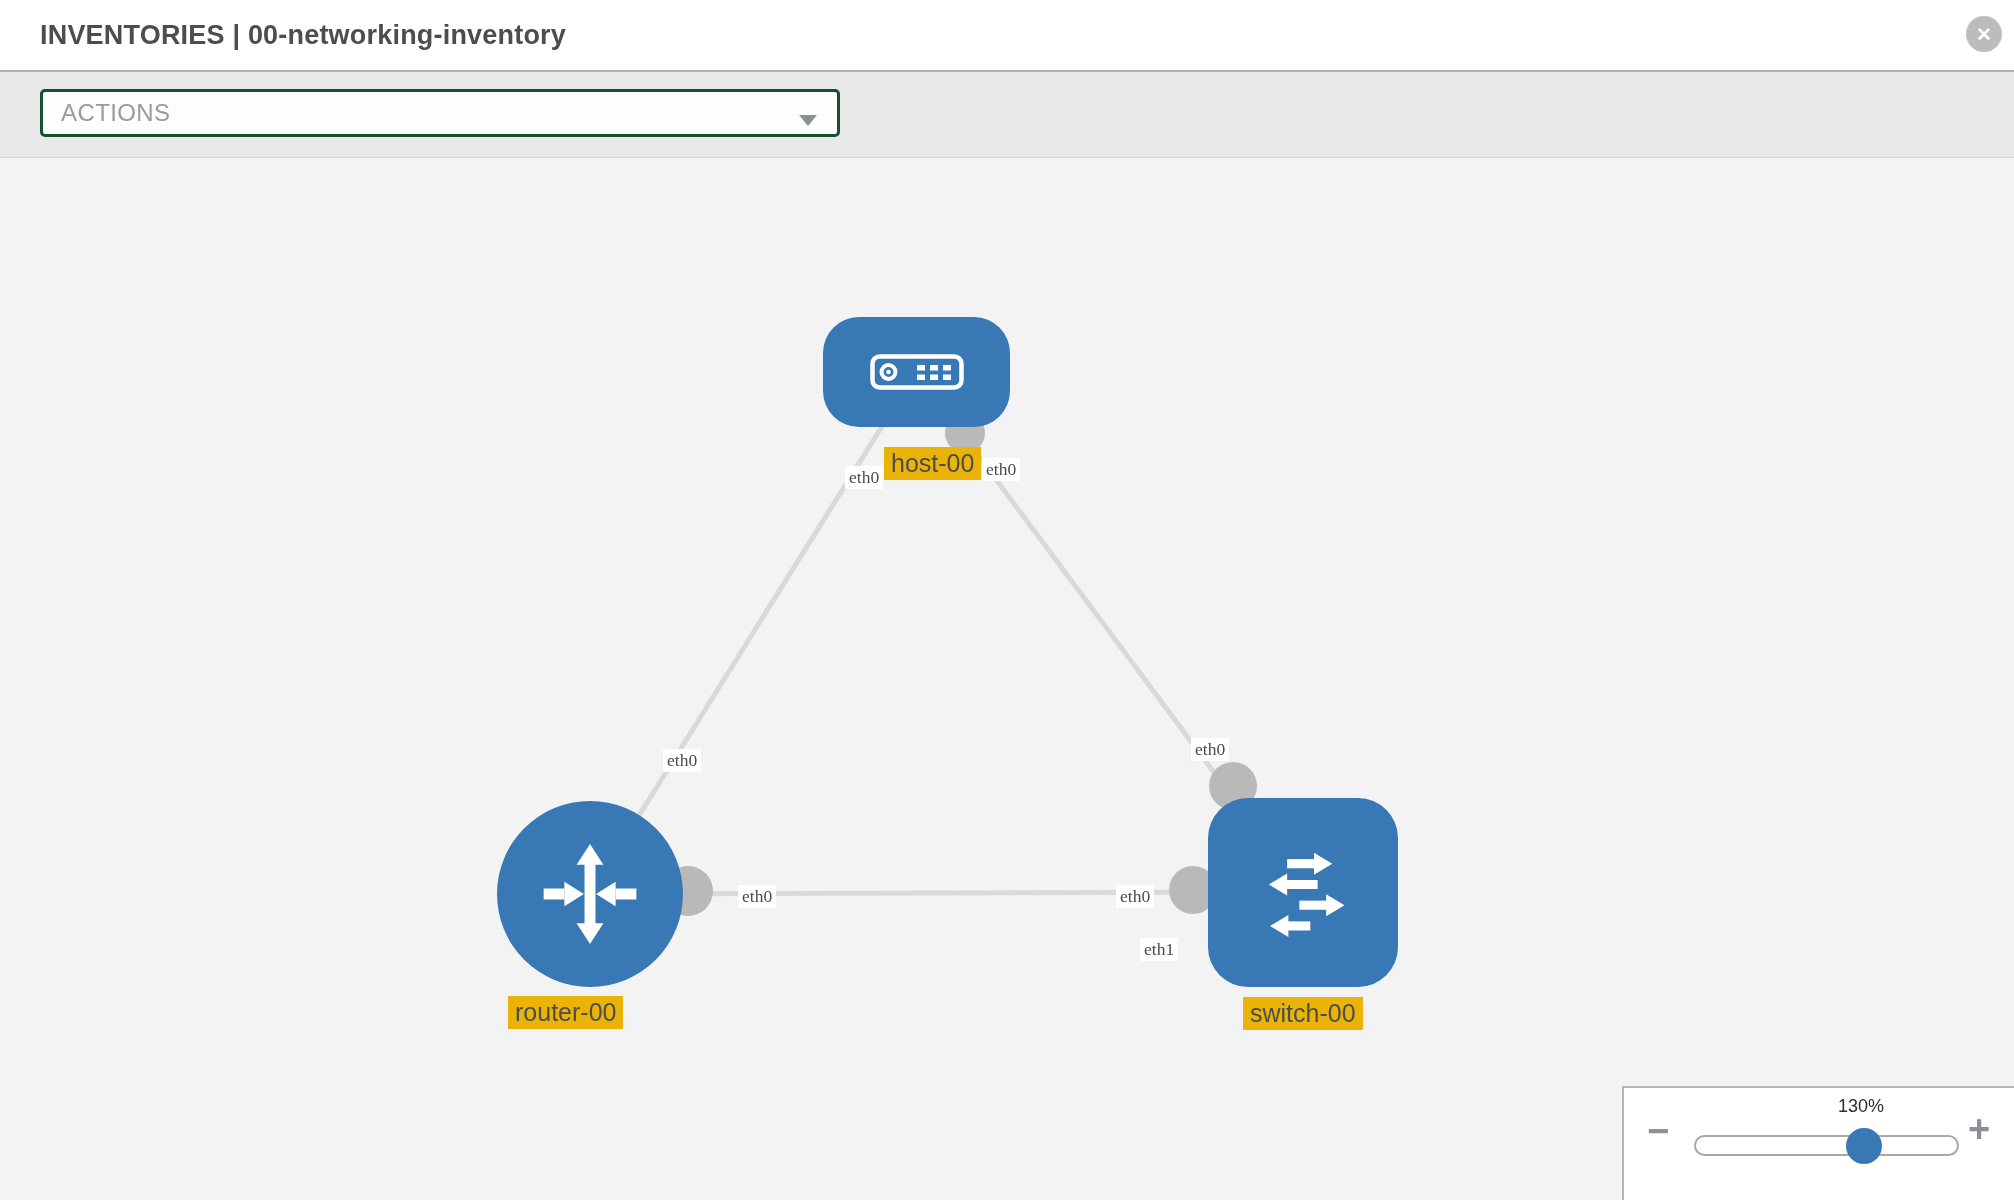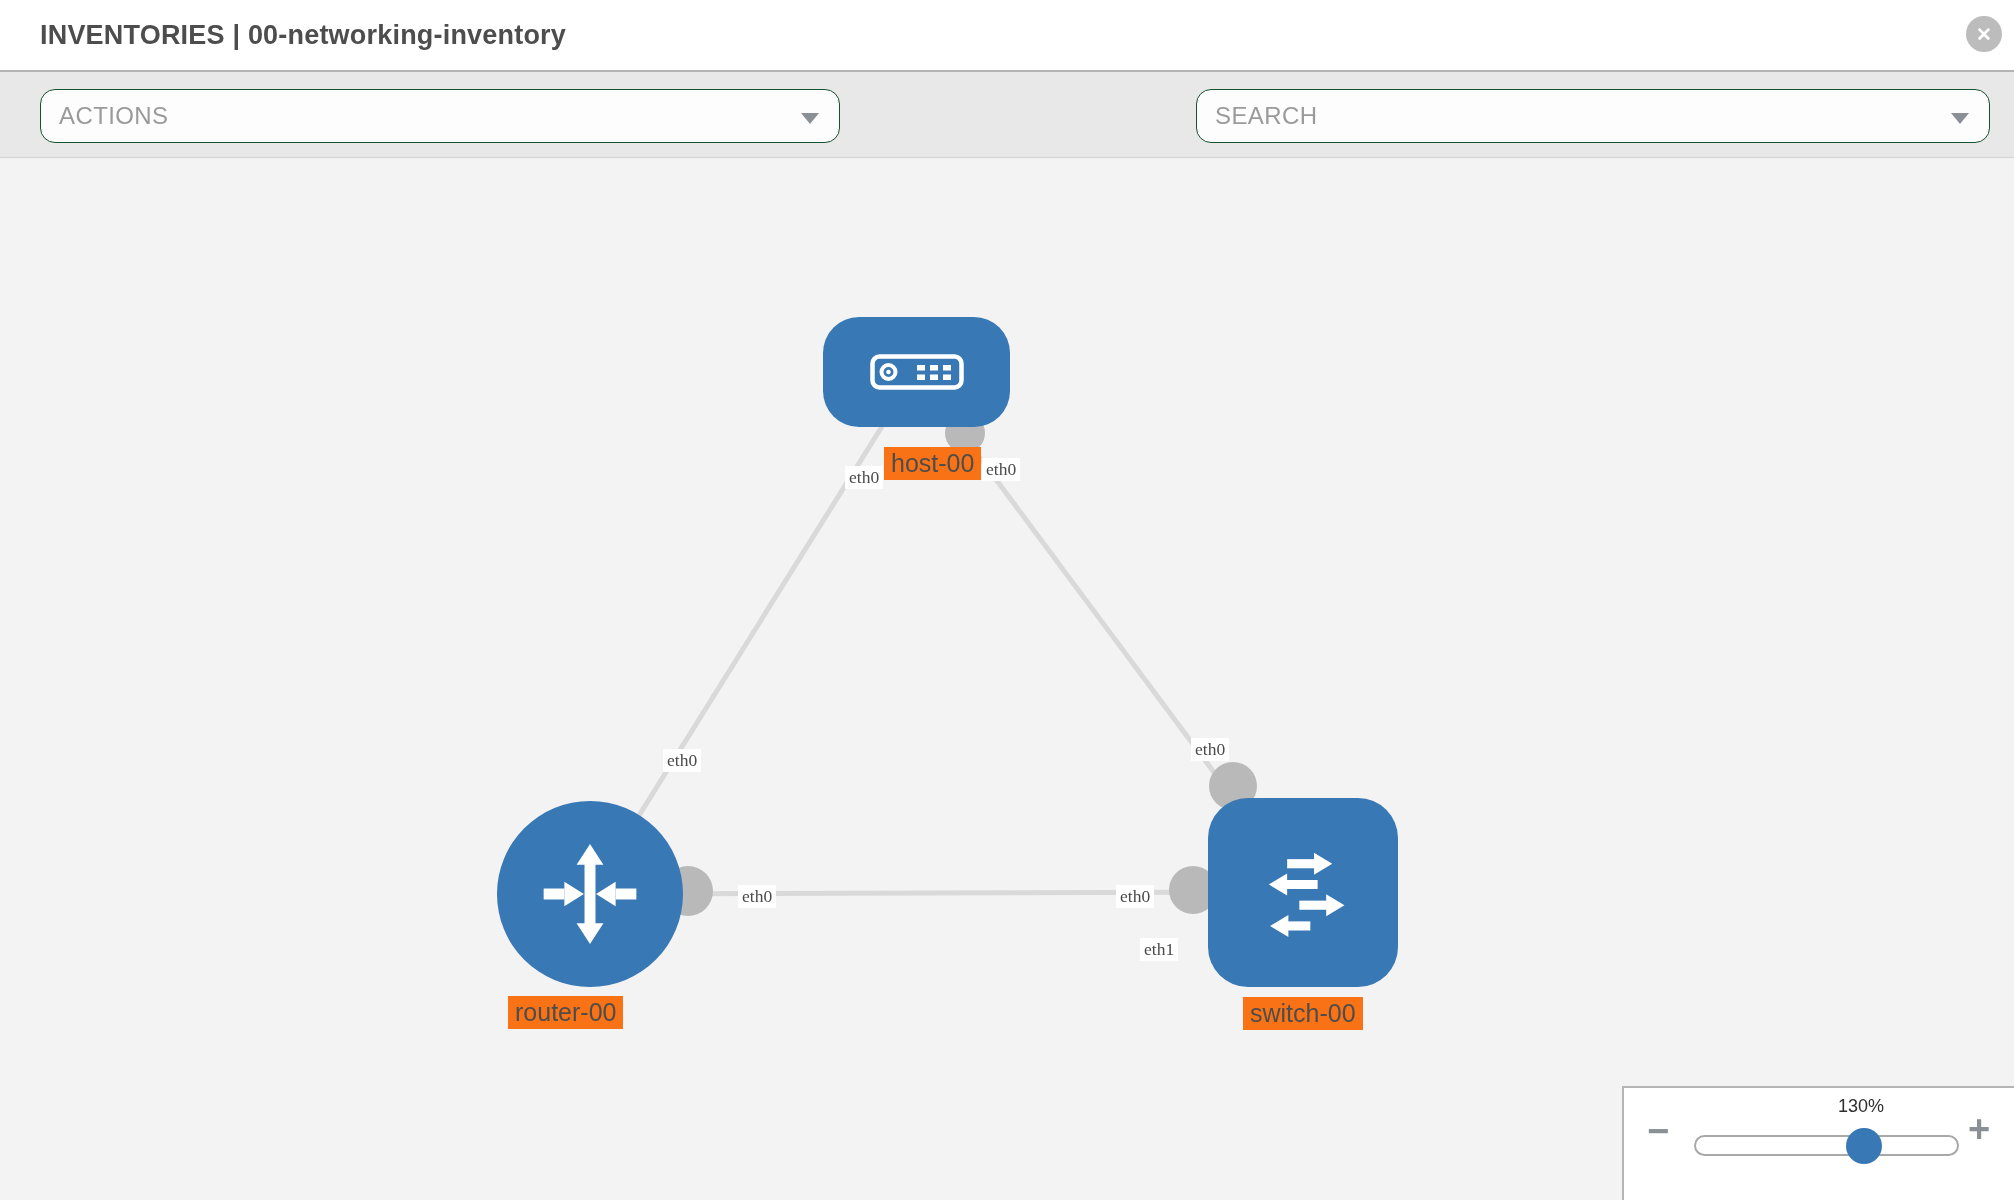--- a/index.html
+++ b/index.html
@@ -12,22 +12,22 @@
   .page-title { position:absolute; left:40px; top:0; height:53px; line-height:70px;
                 font-size:27px; font-weight:bold; color:#4d4d4d; letter-spacing:.2px; }
   .close-btn { position:absolute; left:1966px; top:16px; width:36px; height:36px;
                border-radius:50%; background:#bcbcbc; cursor:pointer;
                display:flex; align-items:center; justify-content:center; }
   .close-btn span { color:#ffffff; font-size:19px; font-weight:bold; line-height:1; }
 
   
   .toolbar { position:absolute; left:0; top:72px; width:2014px; height:86px;
              background:#e8e8e8; border-bottom:1px solid #d2d2d2; }
-  .dropdown { position:absolute; top:17px; height:54px; background:#fdfdfd;
-              border:1px solid #14532d; border-radius:15px; cursor:pointer;
+  .dropdown { position:absolute; top:17px; height:48px; background:#fdfdfd;
+              border:3px solid #14532d; border-radius:5px; cursor:pointer;
               display:flex; align-items:center; }
   .dropdown .ph { font-size:24px; color:#9a9a9a; margin-left:18px; letter-spacing:.4px; }
   .caret { position:absolute; right:20px; top:23px; width:0; height:0;
            border-left:9px solid transparent; border-right:9px solid transparent;
            border-top:11px solid #8a9096; }
   .dd-actions { left:40px; width:800px; }
   .dd-search  { left:1196px; width:794px; }
   .tool-ico { position:absolute; top:97px; width:40px; height:40px; cursor:pointer;
               display:flex; align-items:center; justify-content:center; }
   .tool-ico.wrench { left:1065px; }
@@ -36,21 +36,21 @@
   
   .canvas { position:absolute; left:0; top:158px; width:2014px; height:1042px; background:#f3f3f3; }
   svg.overlay { position:absolute; left:0; top:0; width:2014px; height:1200px; pointer-events:none; }
 
   .node { position:absolute; background:#3878b5; display:flex; align-items:center;
           justify-content:center; cursor:pointer; }
   .node-host   { left:823px; top:317px; width:187px; height:110px; border-radius:36px; }
   .node-router { left:497px; top:801px; width:186px; height:186px; border-radius:50%; }
   .node-switch { left:1208px; top:798px; width:190px; height:189px; border-radius:40px; }
 
-  .node-label { position:absolute; background:#f97316; color:#4d4d4d; font-size:25px;
+  .node-label { position:absolute; background:#eab308; color:#4d4d4d; font-size:25px;
                 padding:2px 7px; white-space:nowrap; }
   .lbl-host   { left:884px;  top:447px; }
   .lbl-router { left:508px;  top:996px; }
   .lbl-switch { left:1243px; top:997px; }
 
   .if-label { position:absolute; background:#ffffff; color:#4a4a4a; font-size:17.5px;
               padding:1px 4px; white-space:nowrap;font-family:Liberation Serif, serif; }
   .if-1a { left:845px;  top:466px; }
   .if-1b { left:663px;  top:749px; }
   .if-2a { left:982px;  top:458px; }
@@ -104,24 +104,20 @@
     <svg viewBox="0 0 24 24" width="36" height="36">
       <g transform="rotate(-45 12 12)">
         <circle cx="12" cy="5.8" r="4.1" fill="none" stroke="#8a9096" stroke-width="3"></circle>
         <rect x="10.6" y="9.4" width="2.9" height="12.6" rx="1.2" fill="#8a9096"></rect>
         <rect x="6.9" y="14.2" width="4" height="2.7" rx="1" fill="#8a9096"></rect>
         <rect x="6.9" y="18.4" width="4" height="2.7" rx="1" fill="#8a9096"></rect>
       </g>
     </svg>
   </div>
 
-  <div class="dropdown dd-search">
-    <span class="ph">SEARCH</span>
-    <span class="caret"></span>
-  </div>
 </div>
 
 <div class="canvas"></div>
 
 <svg class="overlay">
 
   <line x1="916" y1="372" x2="590" y2="894" stroke="#d9d9d9" stroke-width="5"></line>
   <line x1="916" y1="372" x2="1303" y2="892" stroke="#d9d9d9" stroke-width="5"></line>
   <line x1="590" y1="894" x2="1303" y2="892" stroke="#d9d9d9" stroke-width="5"></line>
 

